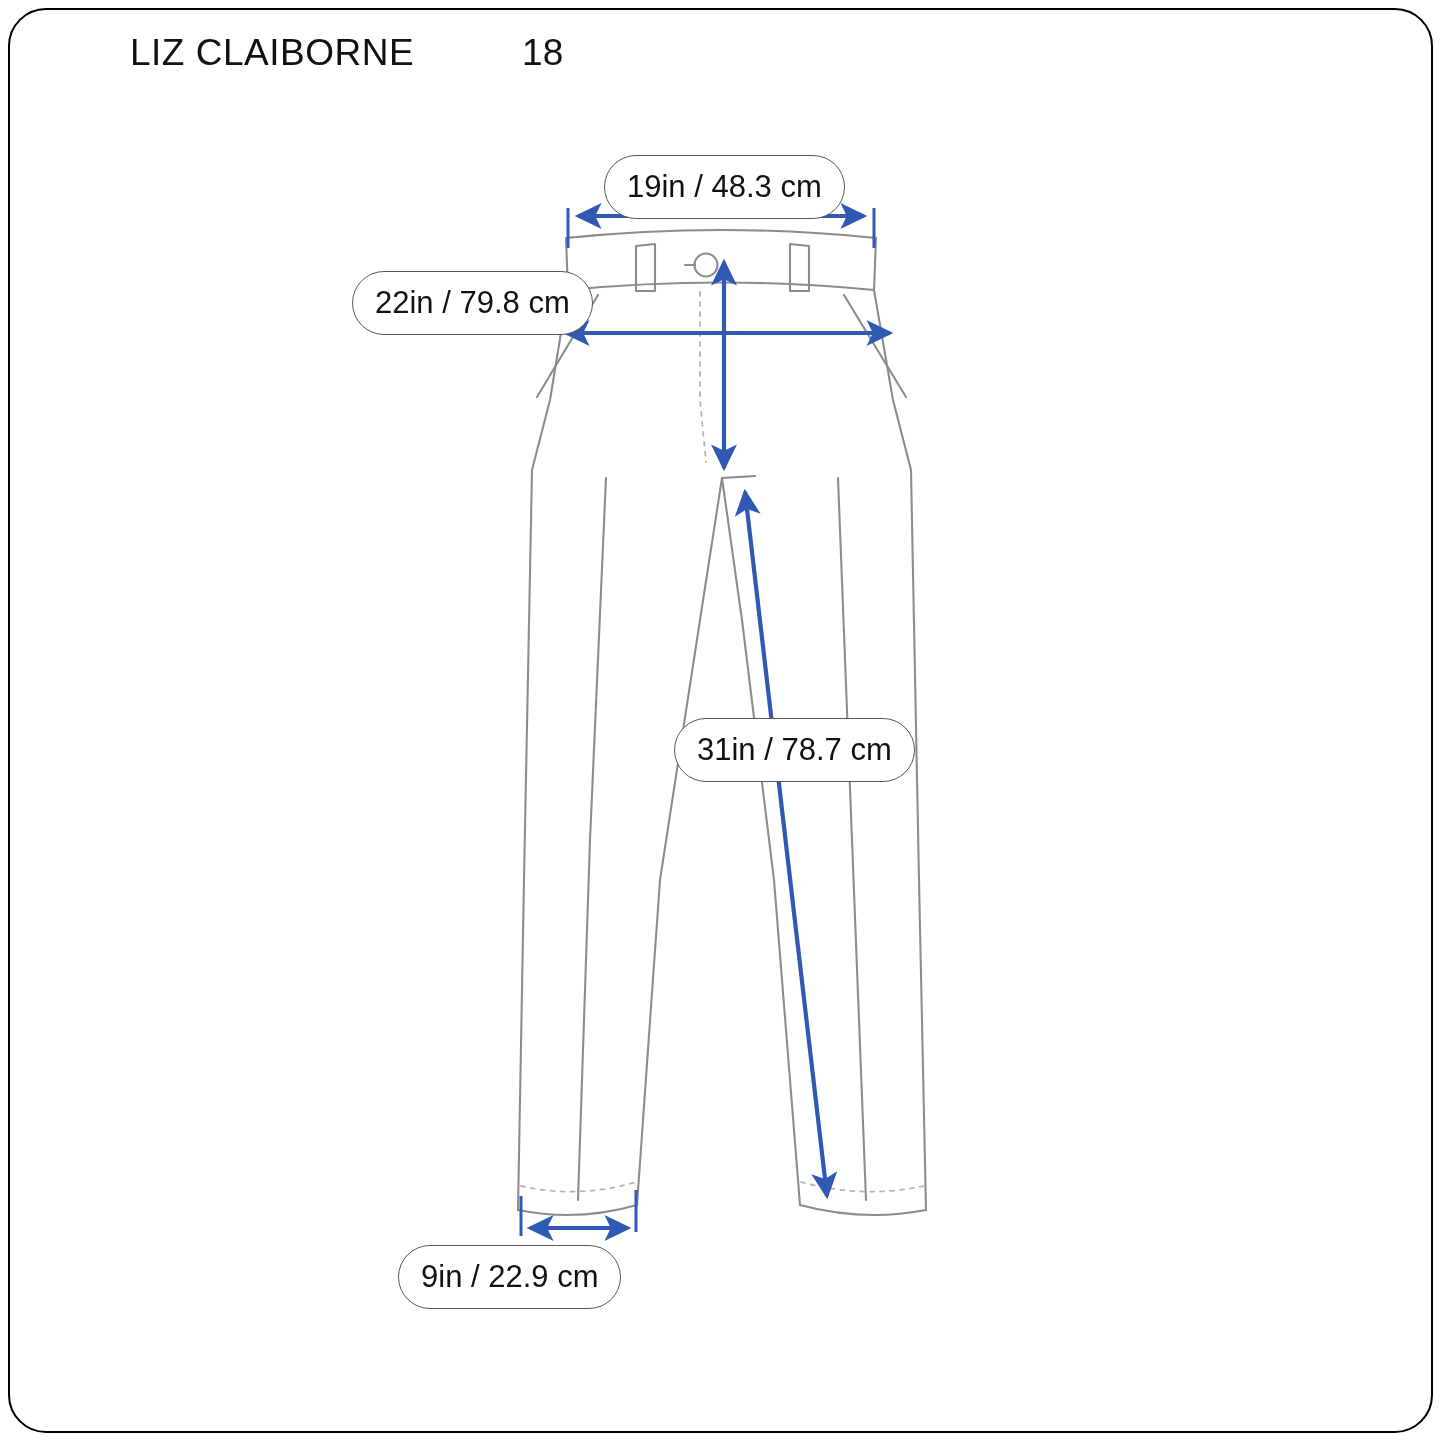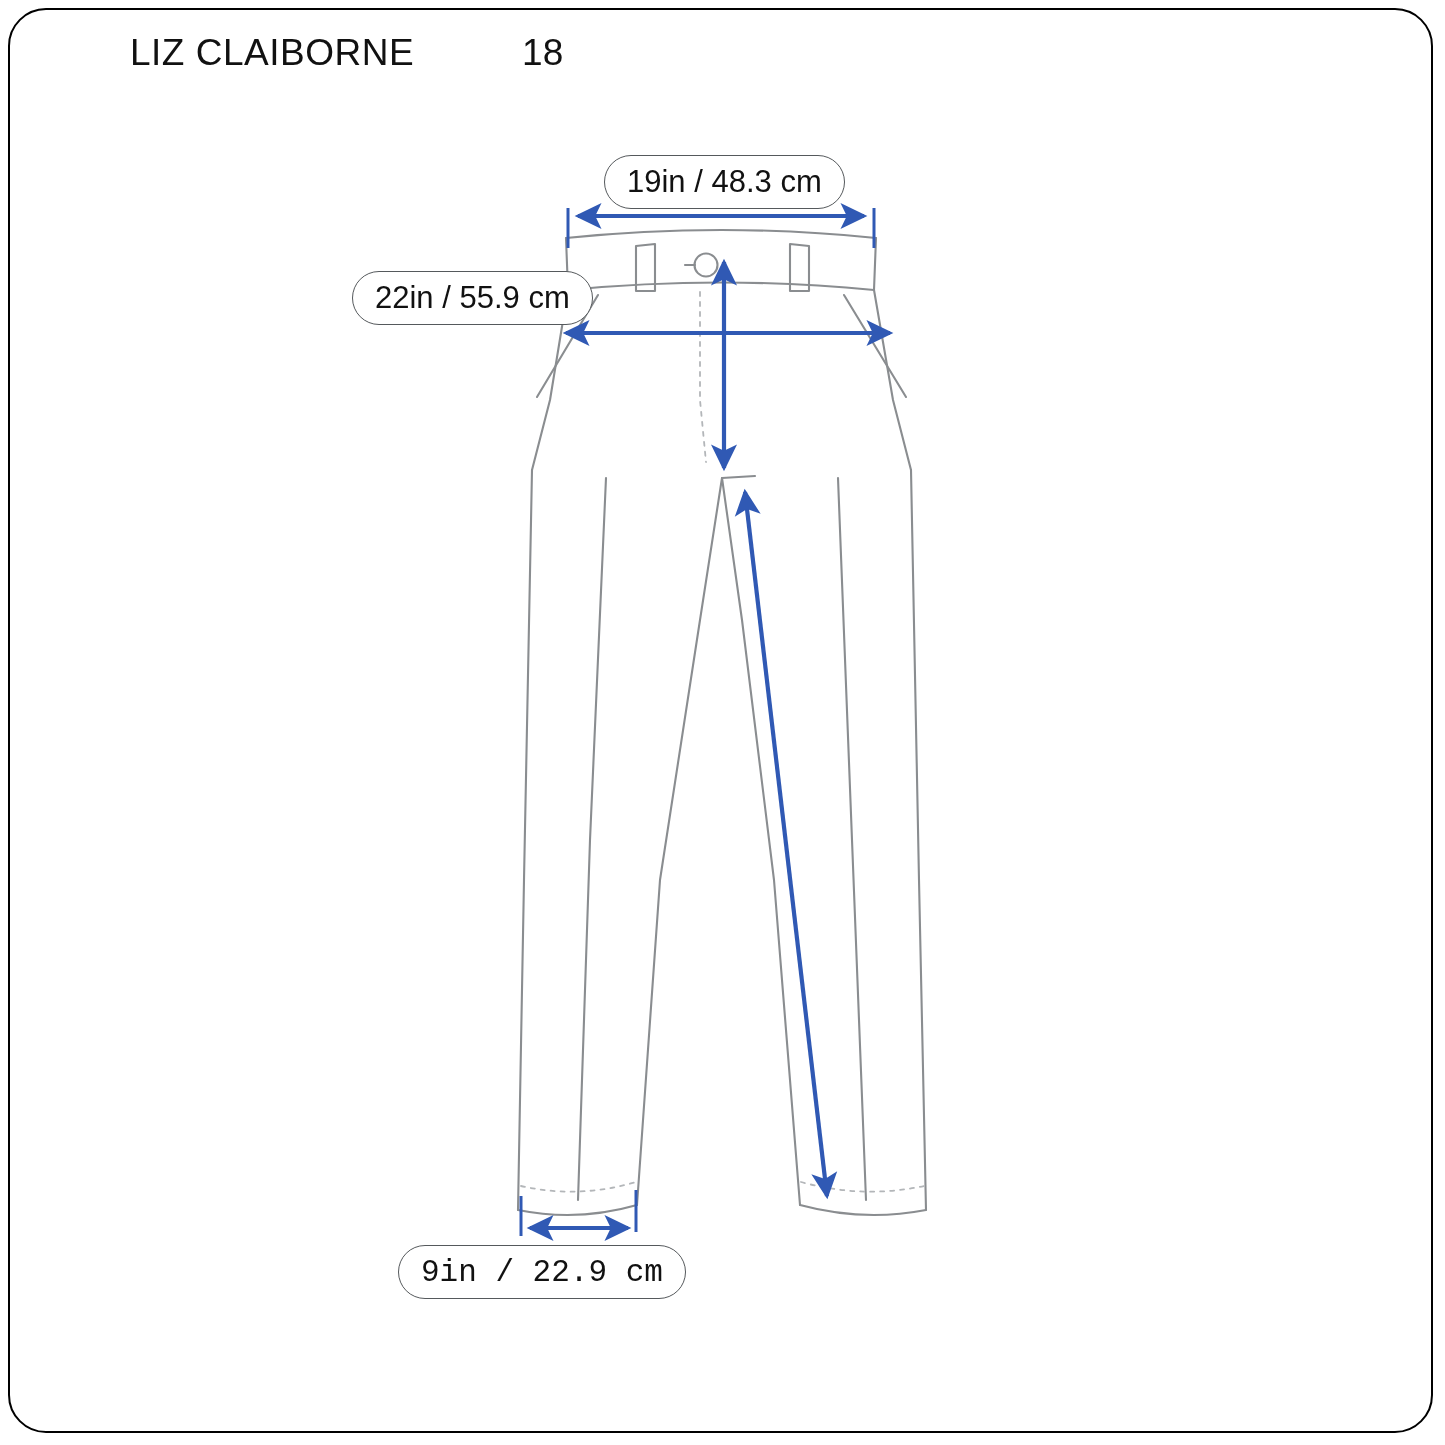--- a/index.html
+++ b/index.html
@@ -64,27 +64,27 @@
     align-items: center;
     justify-content: center;
     background: #ffffff;
     border: 1.6px solid #55595c;
     border-radius: 40px;
     color: #111111;
     font-size: 31px;
     white-space: nowrap;
     box-sizing: border-box;
     padding: 0 22px;
-    height: 54px;
+    height: 64px;
   }
   #pill-waist    { left: 604px;  top: 155px;  }
   #pill-hip      { left: 352px;  top: 271px;  }
   #pill-rise     { left: 536px;  top: 377px;  }
   #pill-inseam   { left: 674px;  top: 718px;  }
-  #pill-hem      { left: 398px;  top: 1245px; font-family: Liberation Mono, monospace; }
+  #pill-hem      { left: 398px;  top: 1245px; }
 </style>
 </head>
 <body>
 
 <div id="page">
 
   <div id="card-frame"></div>
 
   <div id="header">
     <span id="brand-name">LIZ CLAIBORNE</span>
@@ -171,22 +171,25 @@
       <line x1="521" y1="1196" x2="521" y2="1236" stroke-width="3"></line>
       <line x1="636" y1="1190" x2="636" y2="1232" stroke-width="3"></line>
     </g>
   </svg>
 
   <div class="measure-pill" id="pill-waist">
     <span>19in / 48.3 cm</span>
   </div>
 
   <div class="measure-pill" id="pill-hip">
-    <span>22in / 55.9 cm</span>
+    <span>22in / 79.8 cm</span>
   </div>
 
 
+  <div class="measure-pill" id="pill-inseam">
+    <span>31in / 78.7 cm</span>
+  </div>
 
   <div class="measure-pill" id="pill-hem">
     <span>9in / 22.9 cm</span>
   </div>
 
 </div>
 
 </body></html>

